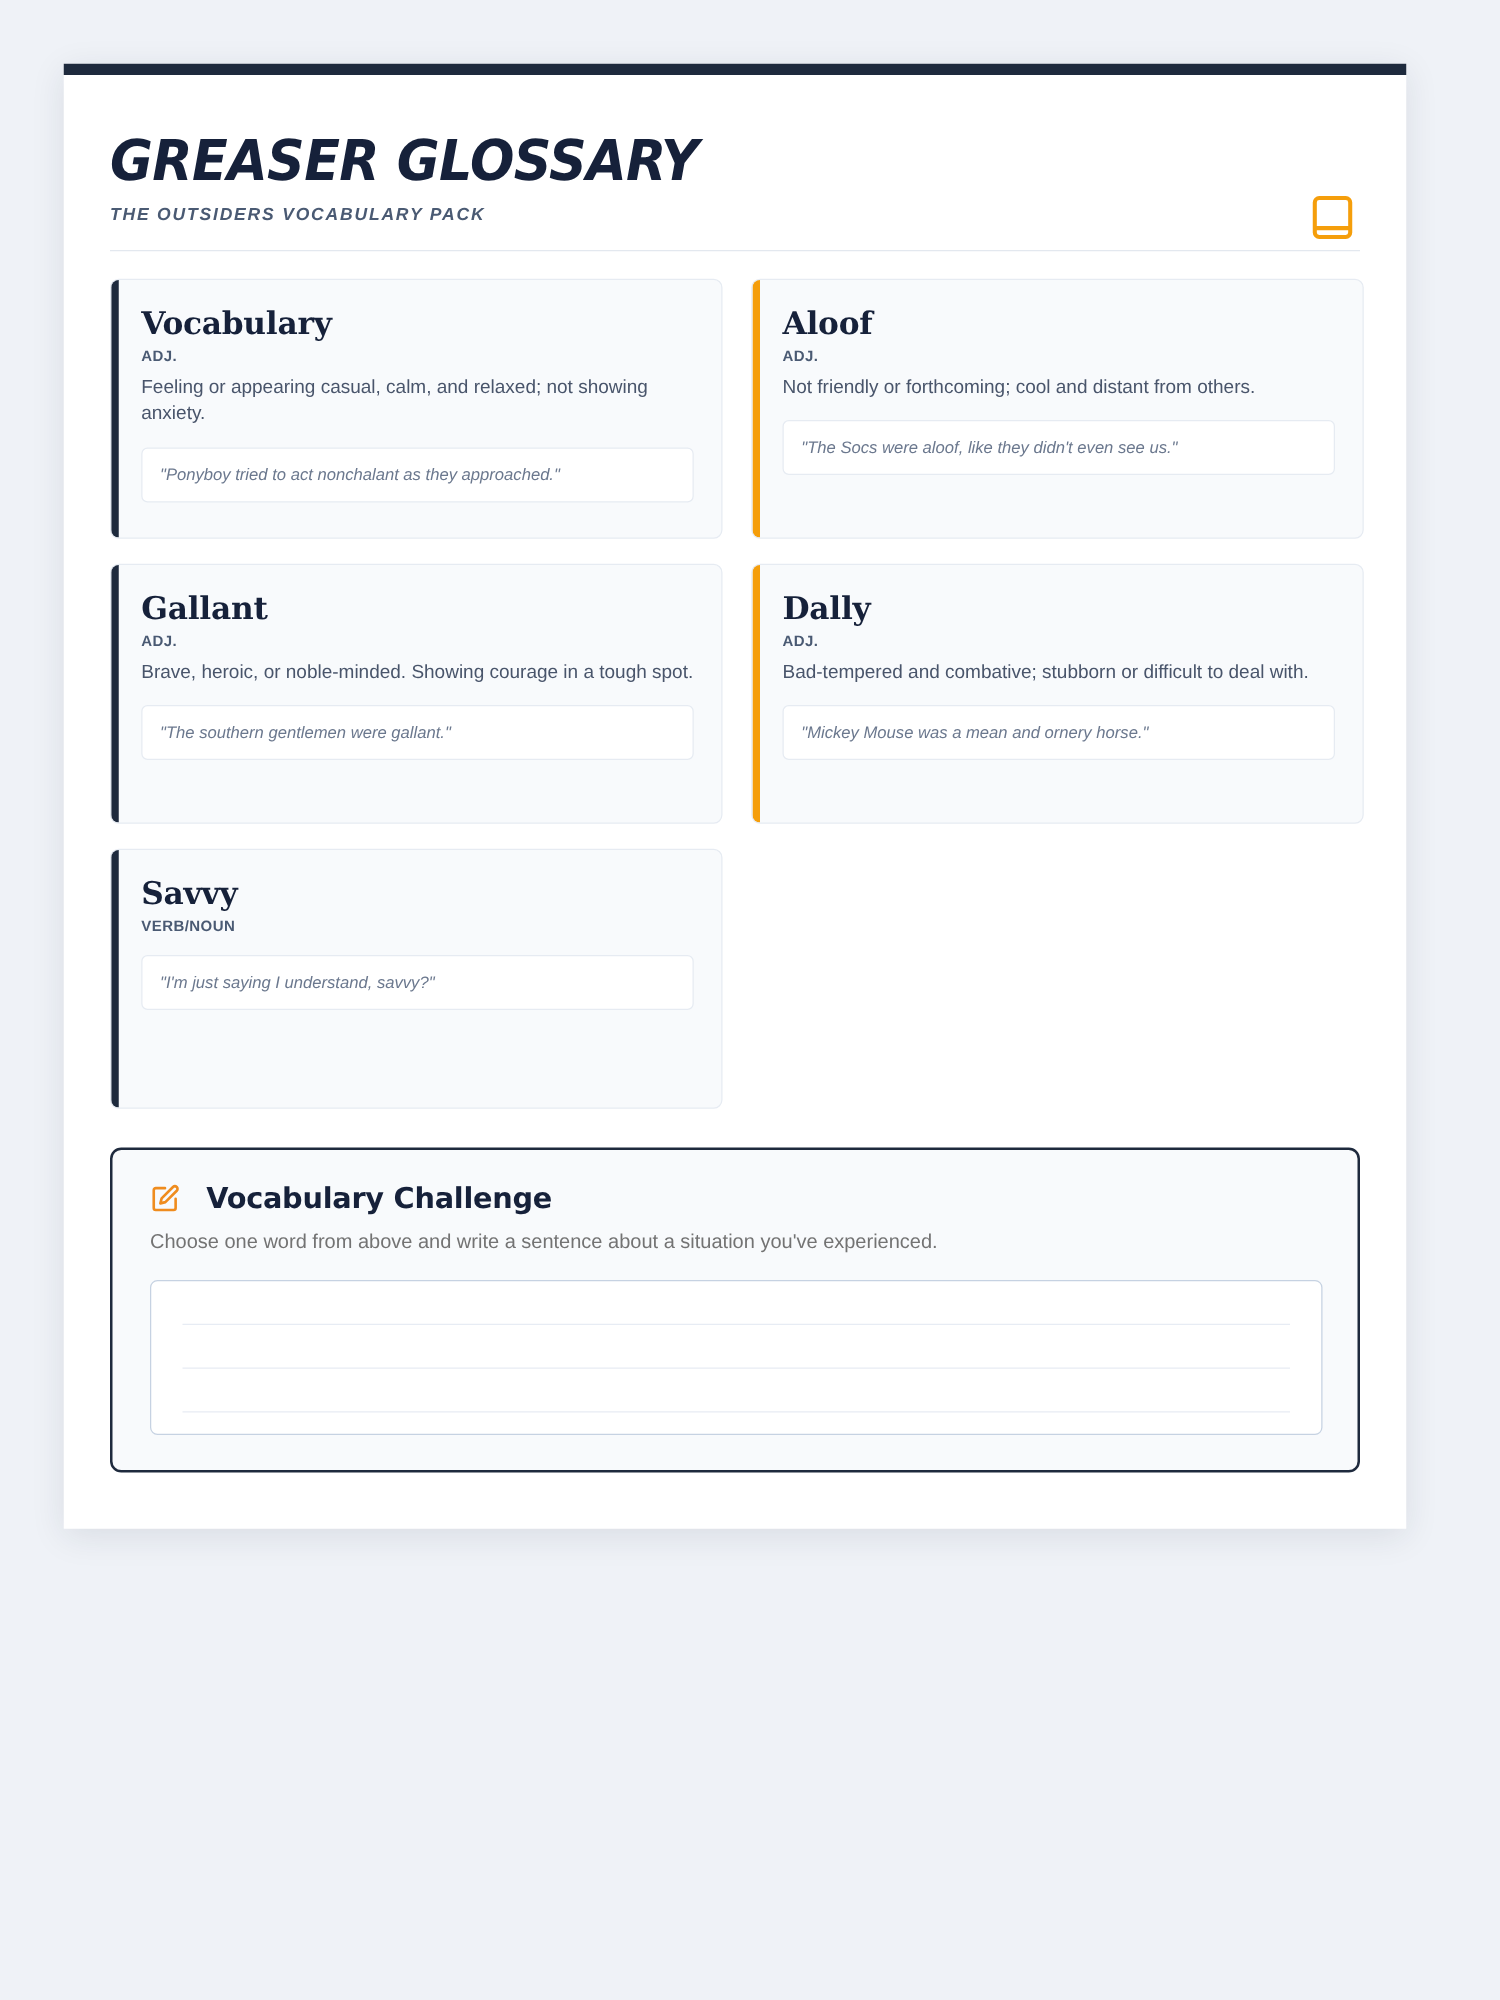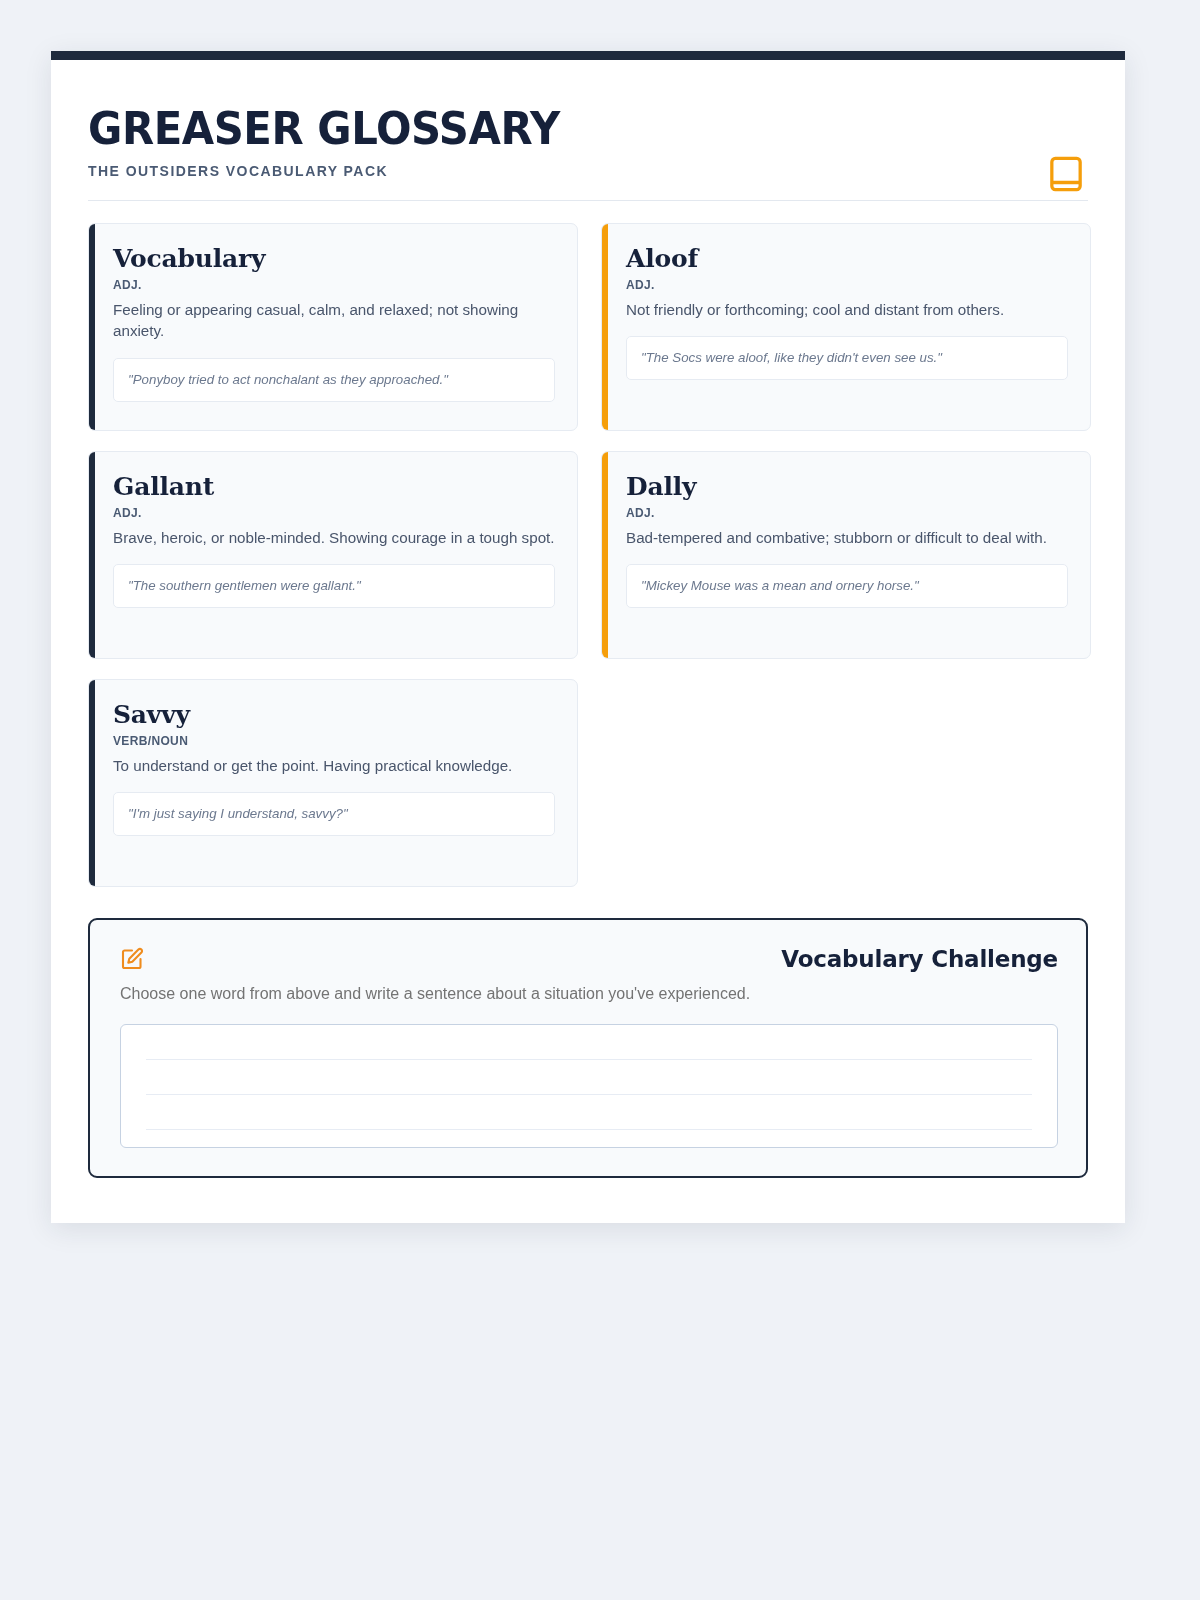--- a/index.html
+++ b/index.html
@@ -35,20 +35,21 @@
     position: absolute;
     left: 37px;
     top: 9px;
     width: 1000px;
   }
 
   
   .header {
     padding-top: 46px;
     position: relative;
+    font-style: italic;
   }
 
   .title {
     font-family: "DejaVu Sans", sans-serif;
     font-size: 45px;
     font-weight: 700;
     letter-spacing: -0.5px;
     color: #16213a;
     line-height: 1.04;
     transform: scaleX(0.93);
@@ -147,22 +148,21 @@
     margin-top: 31px;
     background: #f8fafc;
     border: 2.5px solid #1e2a3d;
     border-radius: 9px;
     padding: 26px 28px 28px 30px;
   }
 
   .challenge-head {
     display: flex;
     align-items: center;
-    gap: 11px;
-    justify-content: space-between;
+    gap: 21px;
   }
 
   .edit-icon { width: 24px; height: 24px; flex: none; }
 
   .challenge-title {
     font-family: "DejaVu Sans", sans-serif;
     font-size: 23px;
     font-weight: 700;
     color: #16213a;
     letter-spacing: -0.2px;
@@ -251,21 +251,20 @@
         <div class="word">Dally</div>
         <div class="pos">ADJ.</div>
         <div class="definition">Bad-tempered and combative; stubborn or difficult to deal with.</div>
         <div class="example">"Mickey Mouse was a mean and ornery horse."</div>
       </div>
 
       <div class="card accent-navy">
         <div class="accent"></div>
         <div class="word">Savvy</div>
         <div class="pos">VERB/NOUN</div>
-        <div class="definition">To understand or get the point. Having practical knowledge.</div>
         <div class="example">"I'm just saying I understand, savvy?"</div>
       </div>
 
     </div>
 
     <div class="challenge">
       <div class="challenge-head">
         <span class="edit-icon">
           <svg viewBox="0 0 24 24" width="24" height="24" fill="none" stroke="#ef8c1e" stroke-width="2.1" stroke-linecap="round" stroke-linejoin="round">
             <path d="M12 3.5H4.6A1.6 1.6 0 0 0 3 5.1v14.3A1.6 1.6 0 0 0 4.6 21h14.3a1.6 1.6 0 0 0 1.6-1.6V12"></path>

